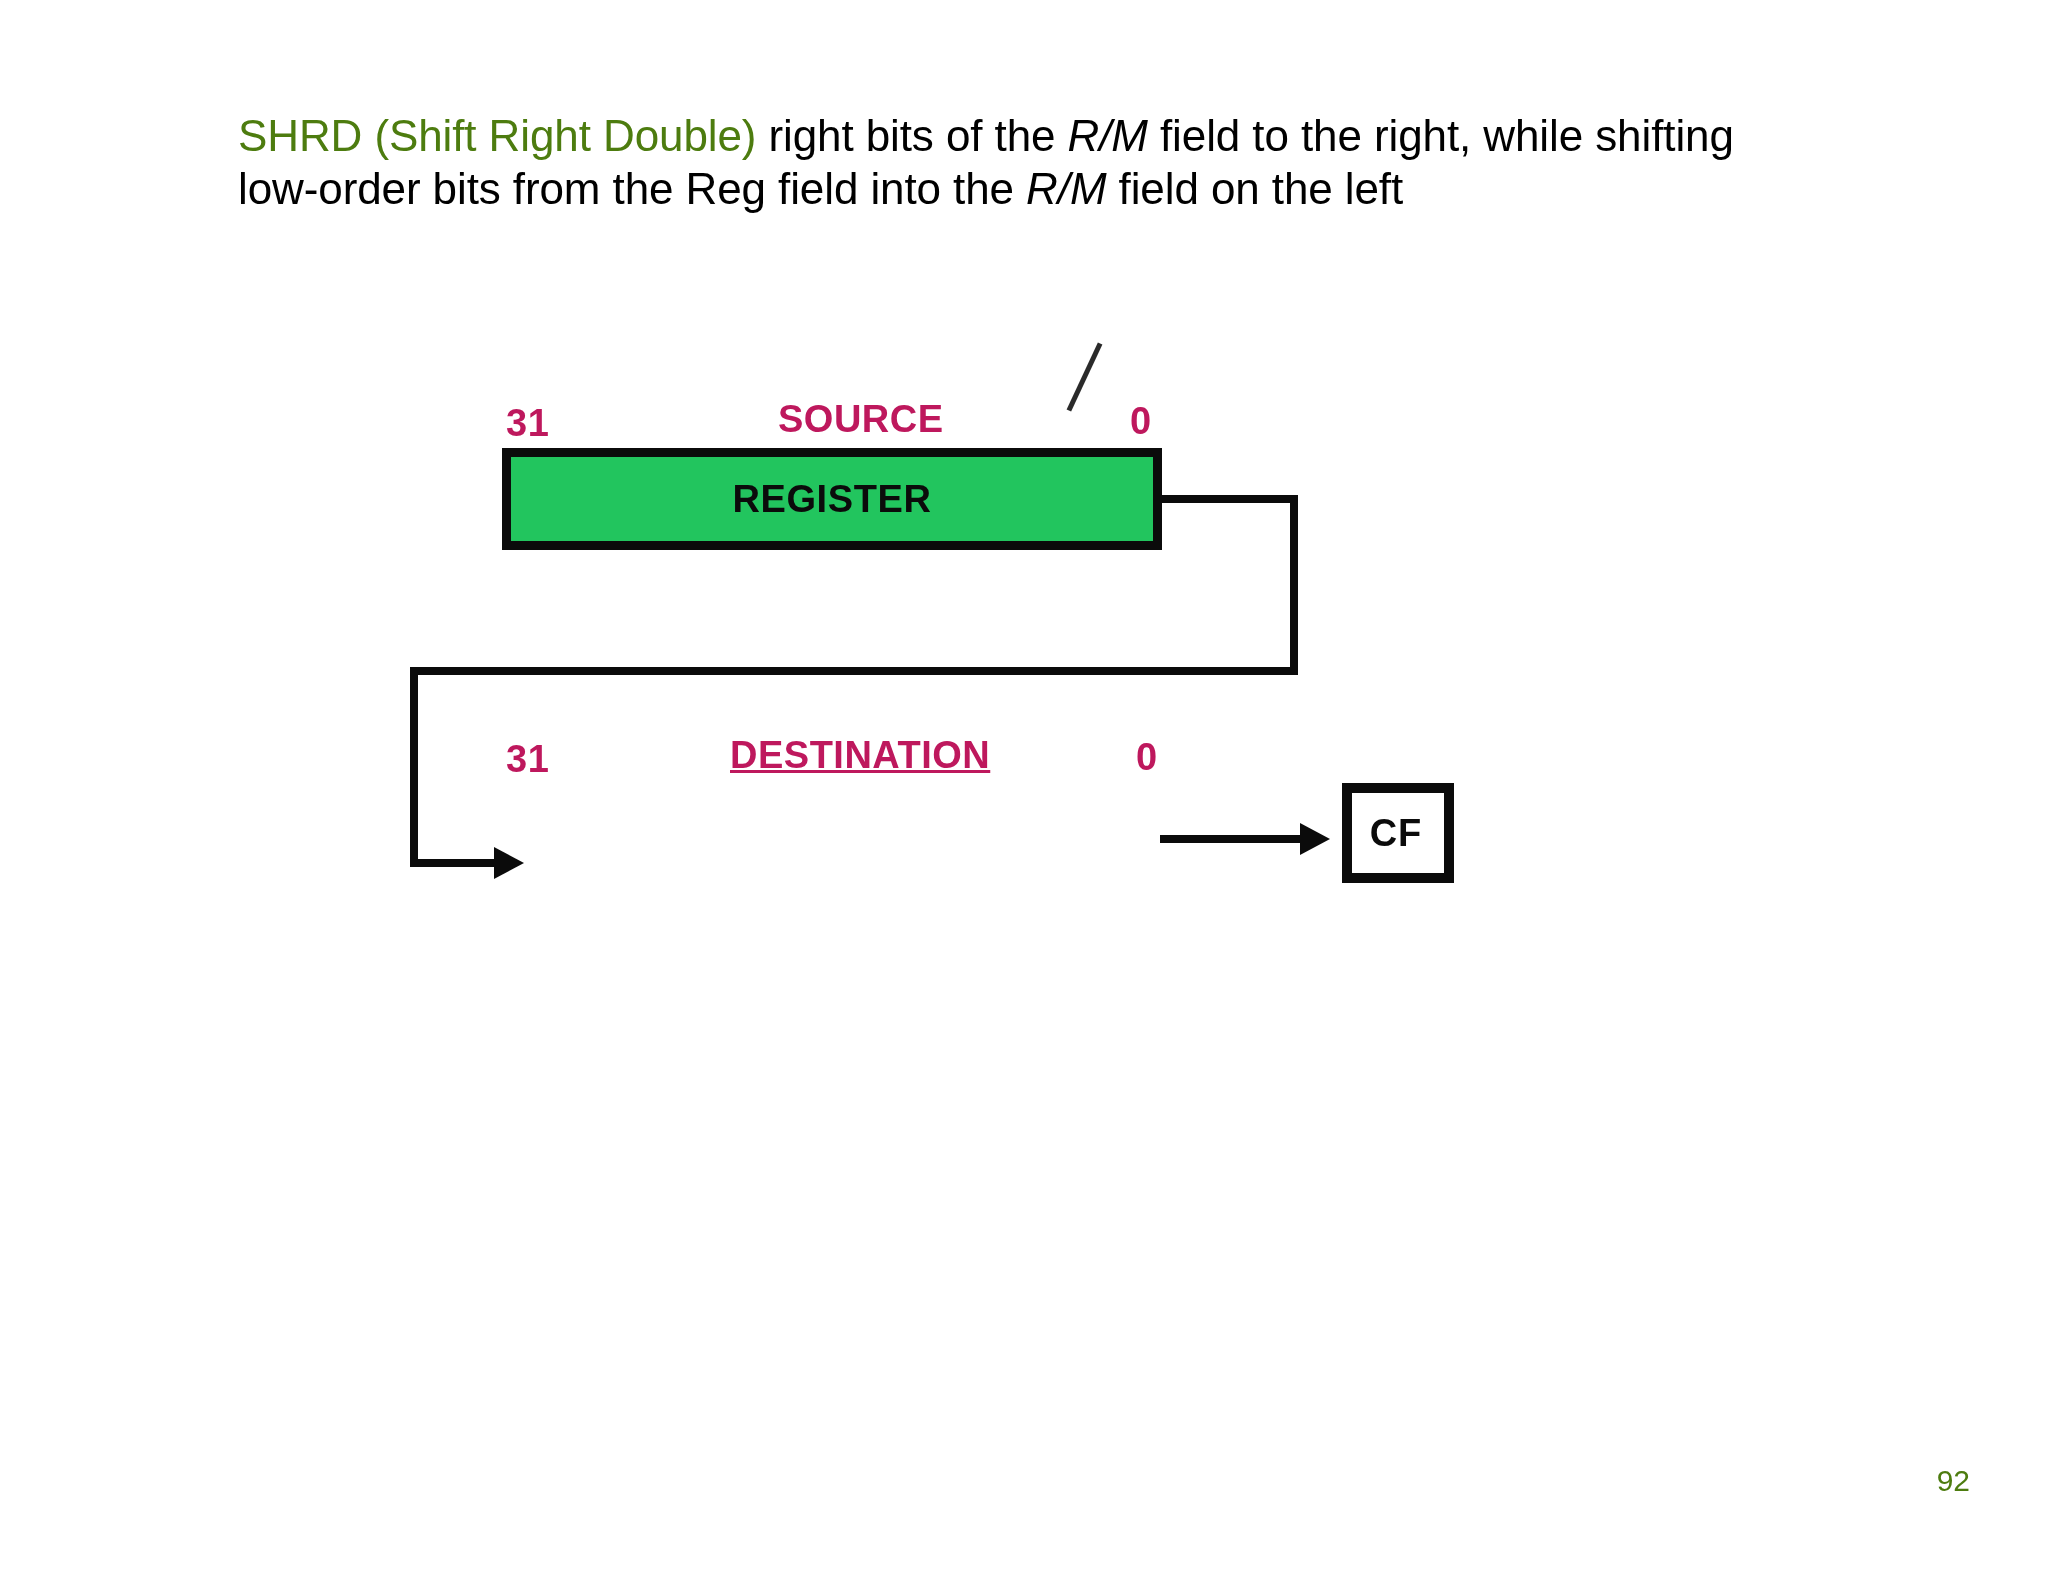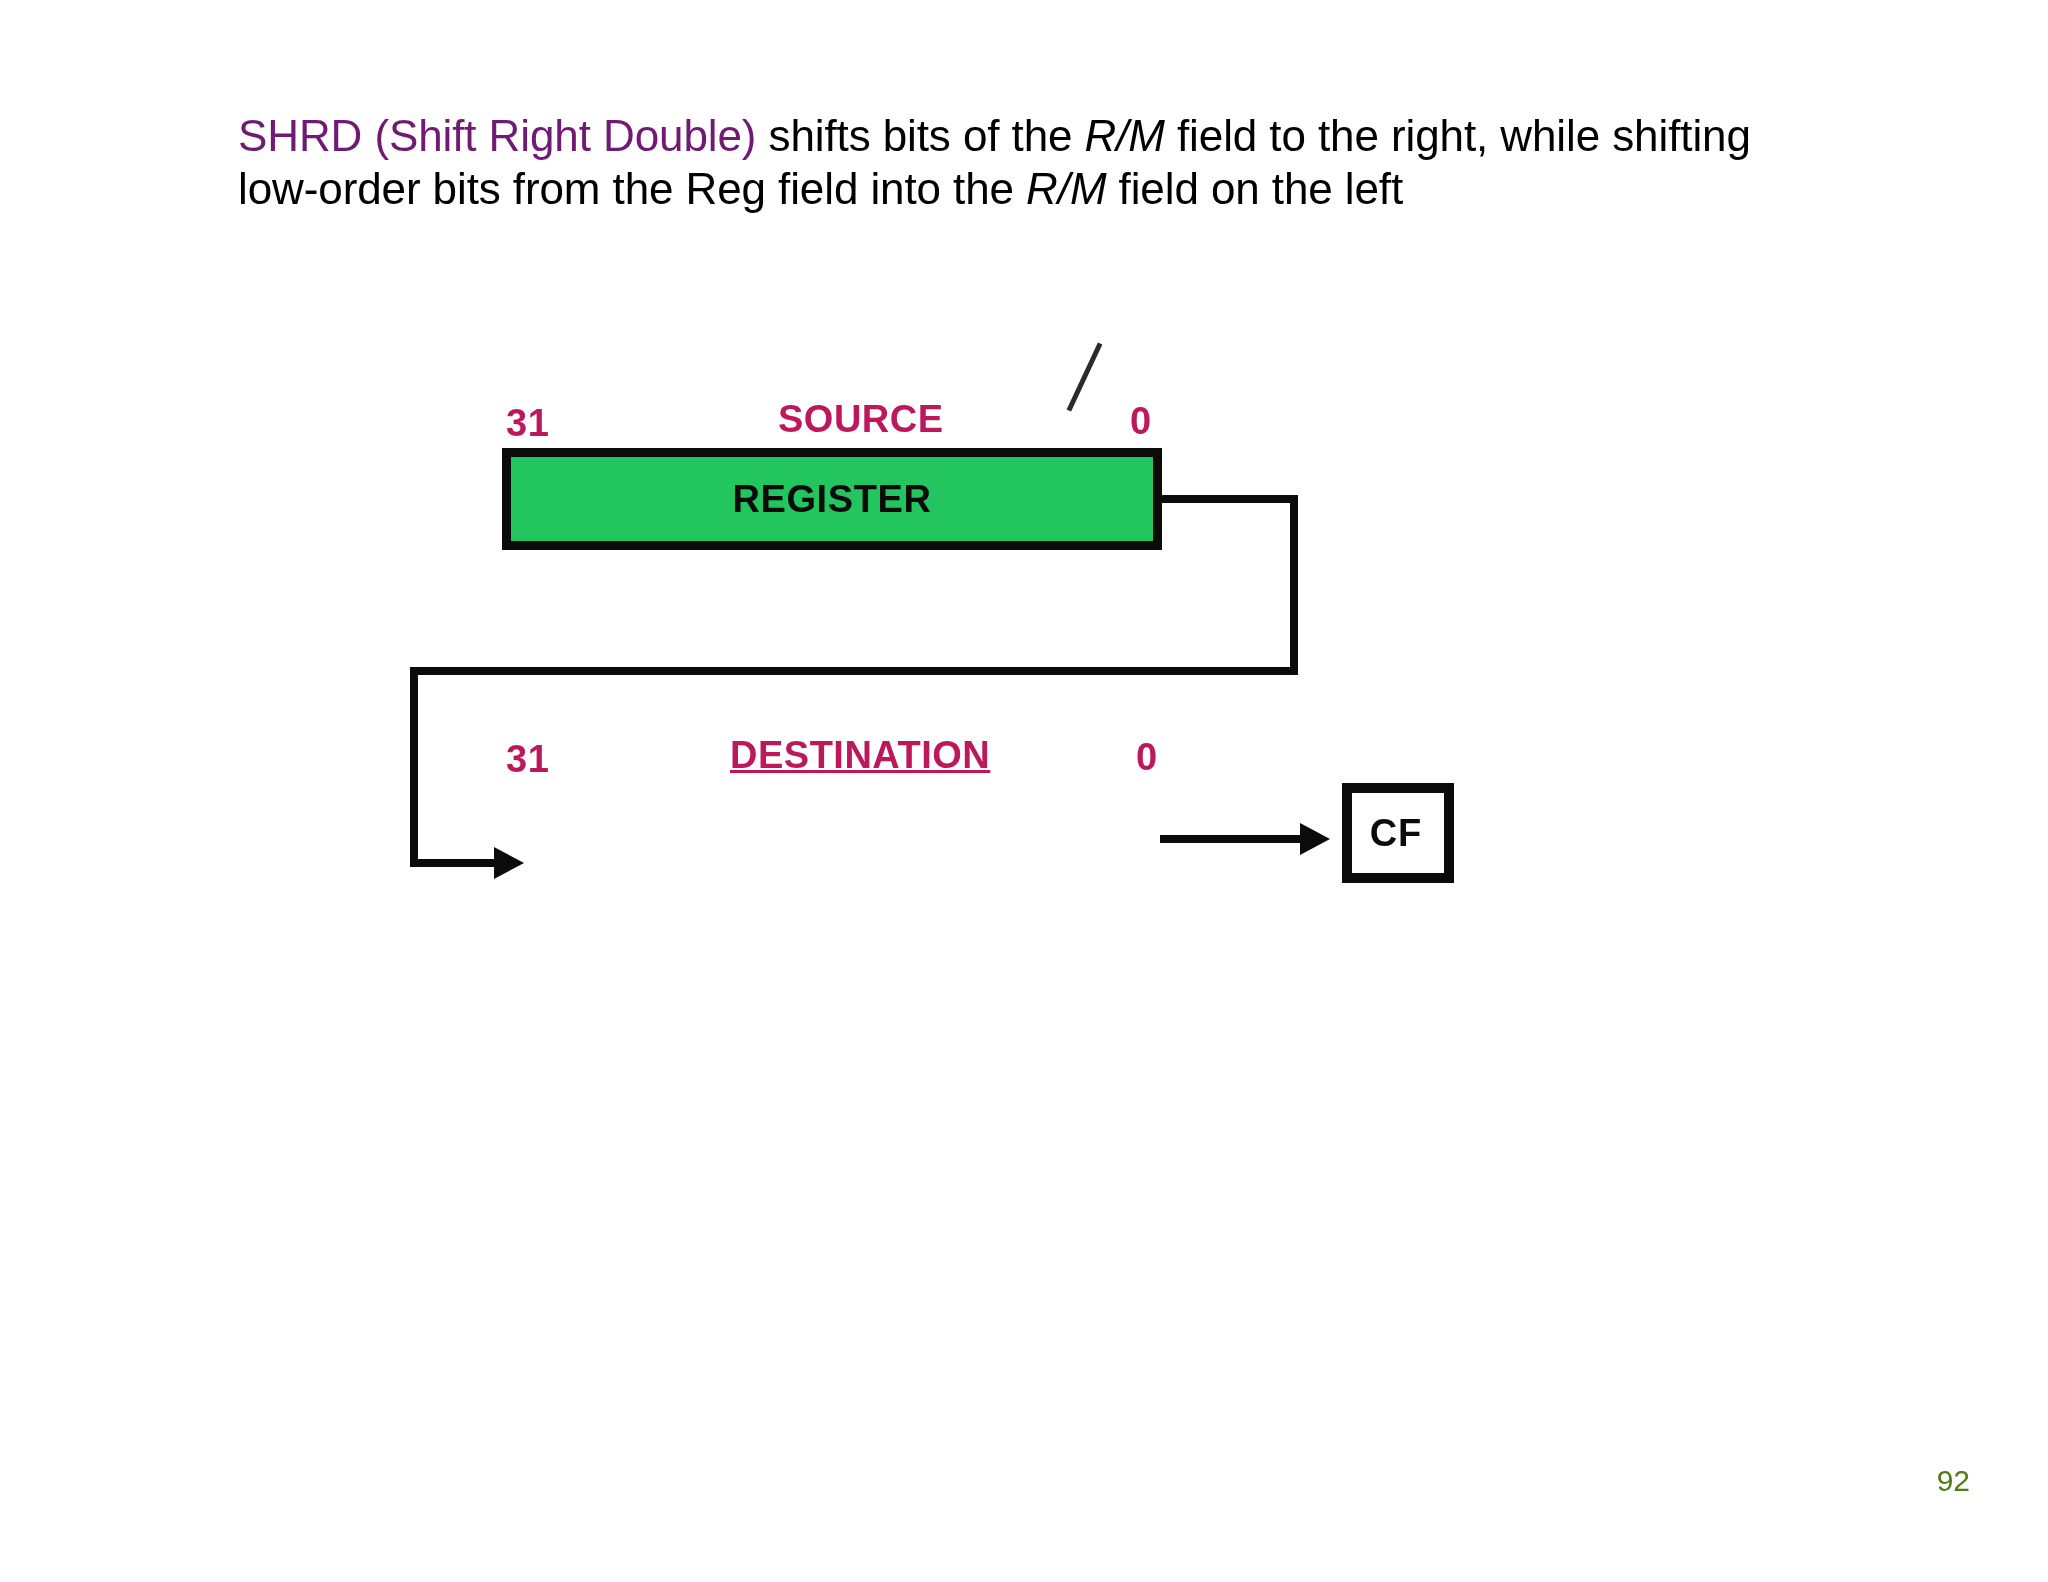--- a/index.html
+++ b/index.html
@@ -19,21 +19,21 @@
   #slide-text {
     position: absolute;
     left: 238px;
     top: 110px;
     width: 1560px;
     font-size: 44px;
     line-height: 1.20;
     color: #000000;
     letter-spacing: -0.1px;
   }
-  .hl-red { color: #701a75; }
+  .hl-red { color: #4d7c0f; }
   .ital { font-style: italic; }
 
   
   #figure {
     position: absolute;
     left: 400px;
     top: 420px;
     width: 1480px;
     height: 470px;
   }
@@ -114,21 +114,21 @@
     right: 78px;
     bottom: 84px;
     font-size: 30px;
     color: #4d7c0f;
     font-family: "Liberation Sans", sans-serif;
   }
 </style>
 </head>
 <body>
 
-<div id="slide-text"><span class="hl-red">SHRD (Shift Right Double)</span><span> shifts bits of the </span><span class="ital">R/M</span><span> field to the right,  while shifting low-order bits from the Reg field into the </span><span class="ital">R/M</span><span> field on the left</span></div>
+<div id="slide-text"><span class="hl-red">SHRD (Shift Right Double)</span><span> right bits of the </span><span class="ital">R/M</span><span> field to the right,  while shifting low-order bits from the Reg field into the </span><span class="ital">R/M</span><span> field on the left</span></div>
 
 <div id="figure">
 
   <div class="fig-label" style="left:106px; top:-18px; font-size:38px;">31</div>
 
   <div class="fig-label" style="left:378px; top:-22px; font-size:38px;">SOURCE</div>
 
   <div class="fig-label" style="left:730px; top:-20px; font-size:38px;">0</div>
 
   <div class="pen-mark" style="left:682px; top:-80px; width:5px; height:74px; transform: rotate(25deg);"></div>

